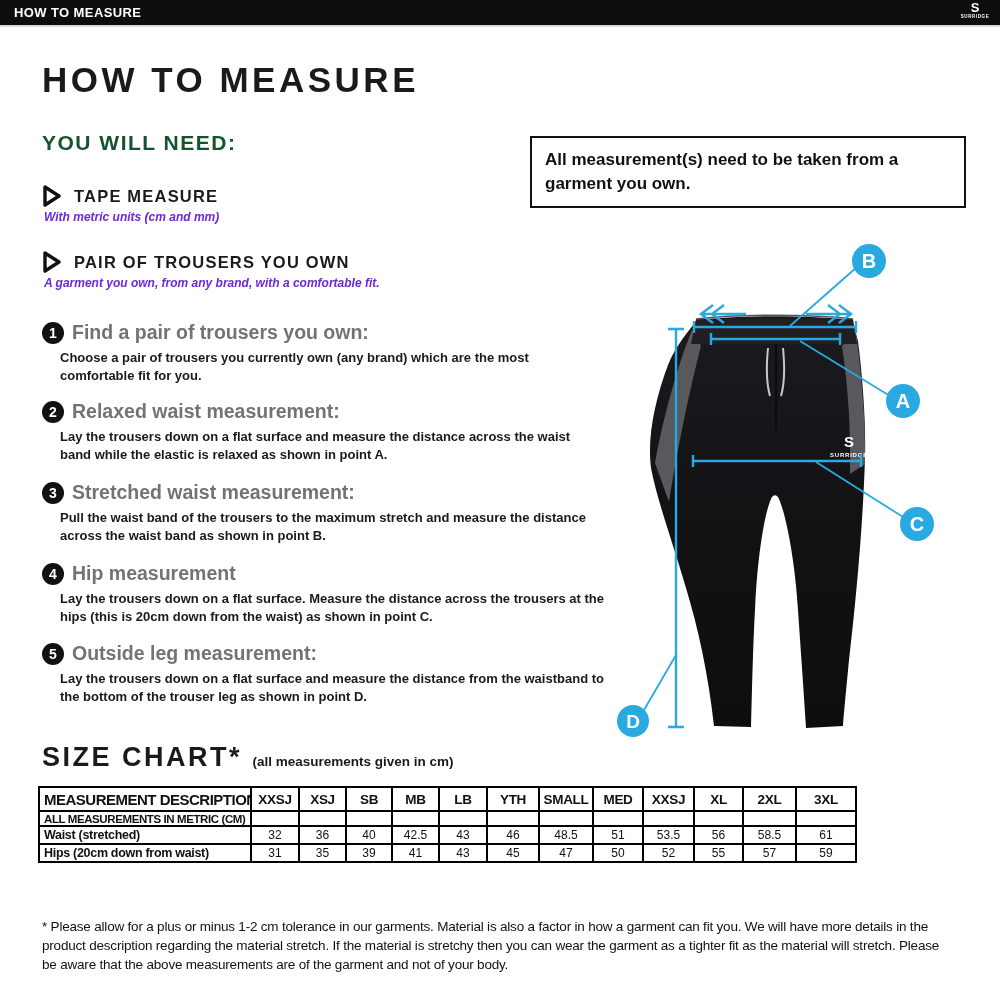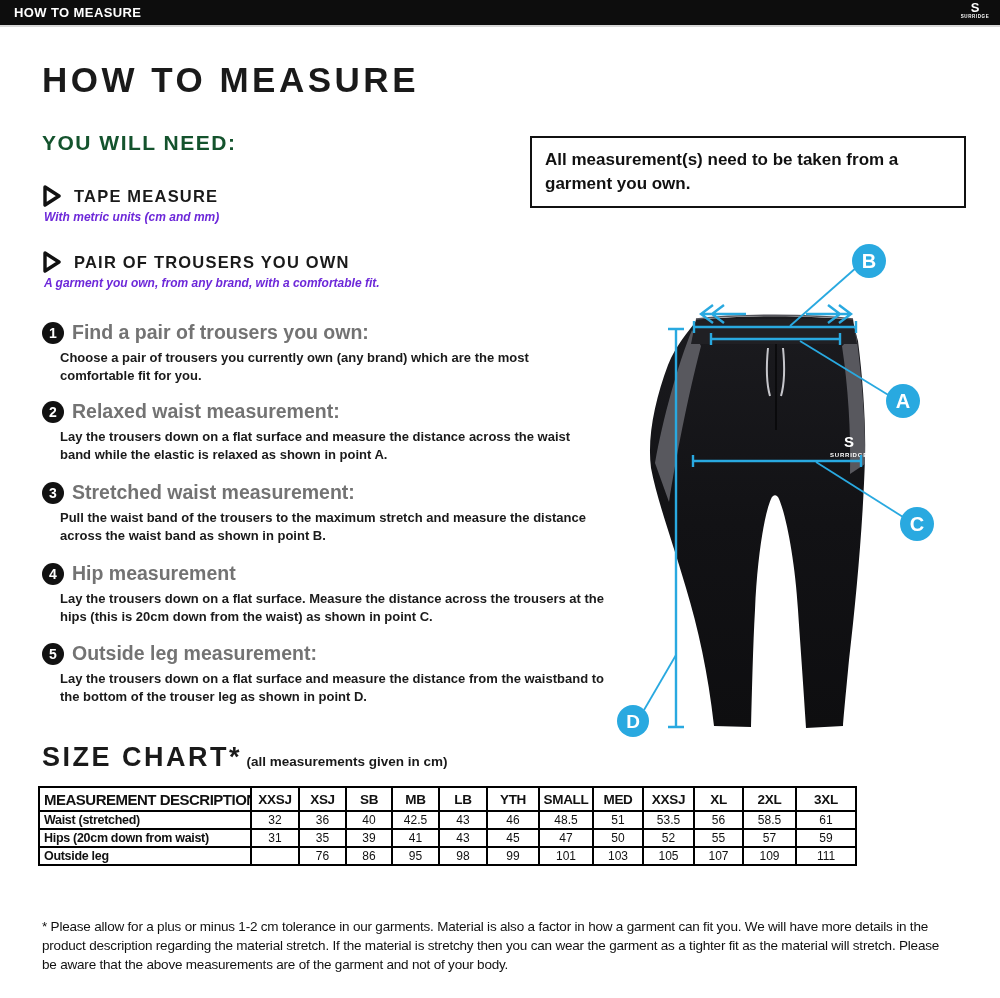--- a/index.html
+++ b/index.html
@@ -39,21 +39,21 @@
   .note-box{position:absolute;left:530px;top:136px;width:436px;box-sizing:border-box;
     border:2.5px solid #111;padding:10px 13px;background:#fff;}
   .note-box p{margin:0;font-size:17px;font-weight:bold;line-height:24px;color:#111;}
 
   
   .diagram{position:absolute;left:600px;top:230px;width:390px;height:530px;}
 
   
   .size-chart-heading{position:absolute;left:42px;top:742px;color:#1a1a1a;}
   .size-chart-heading .big{font-size:27px;font-weight:bold;letter-spacing:2.5px;}
-  .size-chart-heading .small{font-size:13.5px;font-weight:bold;}
+  .size-chart-heading .small{font-size:13.5px;font-weight:bold;margin-left:6px;}
   table.size-table{position:absolute;left:38px;top:786px;width:817px;border-collapse:collapse;
     table-layout:fixed;background:#fff;}
   .size-table th,.size-table td{border:2px solid #000;padding:0 3px;height:16px;
     font-size:12px;text-align:center;white-space:nowrap;overflow:hidden;color:#111;}
   .size-table thead th{height:22px;font-size:13.5px;font-weight:bold;letter-spacing:-.3px;}
   .size-table th.desc,.size-table td.desc{text-align:left;padding-left:4px;}
   .size-table thead th.desc{font-size:15px;letter-spacing:-.5px;}
   .size-table td.desc{font-weight:bold;font-size:12.5px;letter-spacing:-.3px;}
   .size-table tr.metric-row td{height:13px;}
   .size-table tr.metric-row td.desc{font-size:11.5px;letter-spacing:-.4px;}
@@ -245,20 +245,35 @@
         <th>YTH</th>
         <th>SMALL</th>
         <th>MED</th>
         <th>XXSJ</th>
         <th>XL</th>
         <th>2XL</th>
         <th>3XL</th>
       </tr>
     </thead>
     <tbody>
+      <tr class="metric-row">
+        <td class="desc">ALL MEASUREMENTS IN METRIC (CM)</td>
+        <td></td>
+        <td></td>
+        <td></td>
+        <td></td>
+        <td></td>
+        <td></td>
+        <td></td>
+        <td></td>
+        <td></td>
+        <td></td>
+        <td></td>
+        <td></td>
+      </tr>
       <tr>
         <td class="desc">Waist (stretched)</td>
         <td>32</td>
         <td>36</td>
         <td>40</td>
         <td>42.5</td>
         <td>43</td>
         <td>46</td>
         <td>48.5</td>
         <td>51</td>
@@ -275,31 +290,16 @@
         <td>41</td>
         <td>43</td>
         <td>45</td>
         <td>47</td>
         <td>50</td>
         <td>52</td>
         <td>55</td>
         <td>57</td>
         <td>59</td>
       </tr>
-      <tr>
-        <td class="desc">Outside leg</td>
-        <td></td>
-        <td>76</td>
-        <td>86</td>
-        <td>95</td>
-        <td>98</td>
-        <td>99</td>
-        <td>101</td>
-        <td>103</td>
-        <td>105</td>
-        <td>107</td>
-        <td>109</td>
-        <td>111</td>
-      </tr>
     </tbody>
   </table>
 
 <p class="footnote">* Please allow for a plus or minus 1-2 cm tolerance in our garments. Material is also a factor in how a garment can fit you. We will have more details in the product description regarding the material stretch.  If the material is stretchy then you can wear the garment as a tighter fit as the material will stretch.  Please be aware that the above measurements are of the garment and not of your body.</p>
 
 </body></html>

